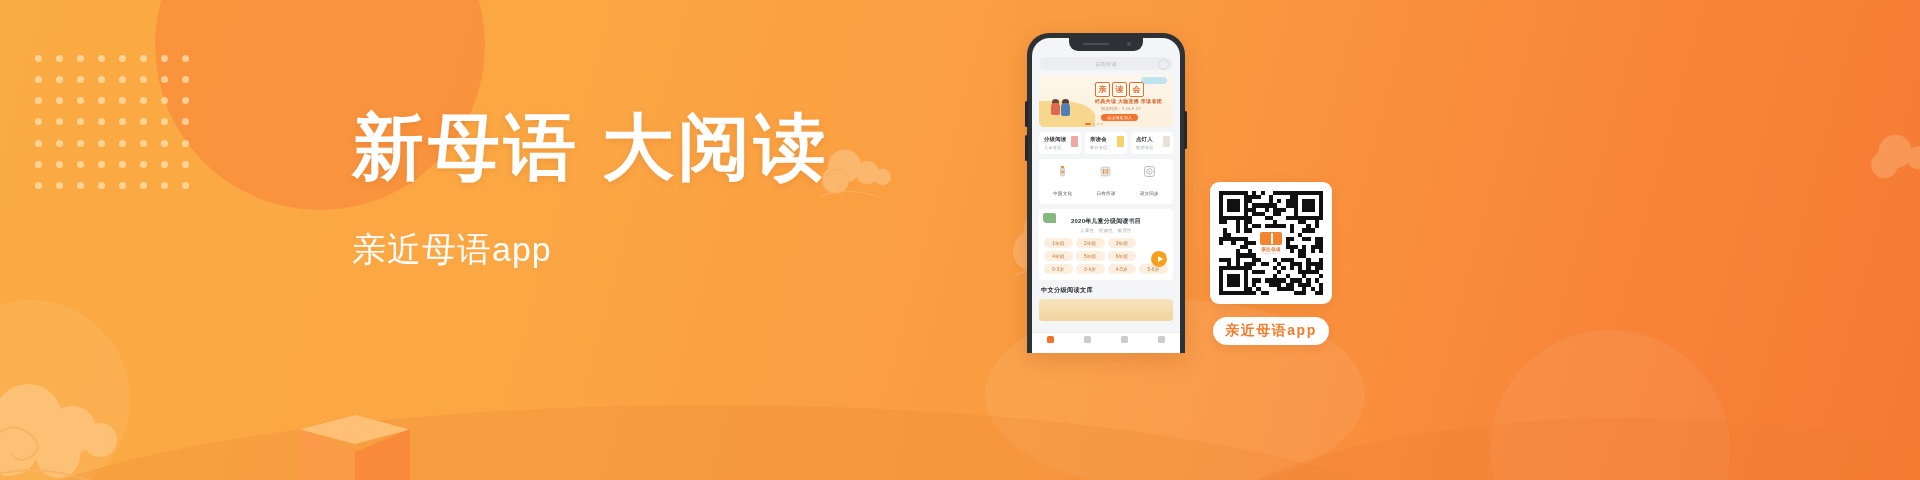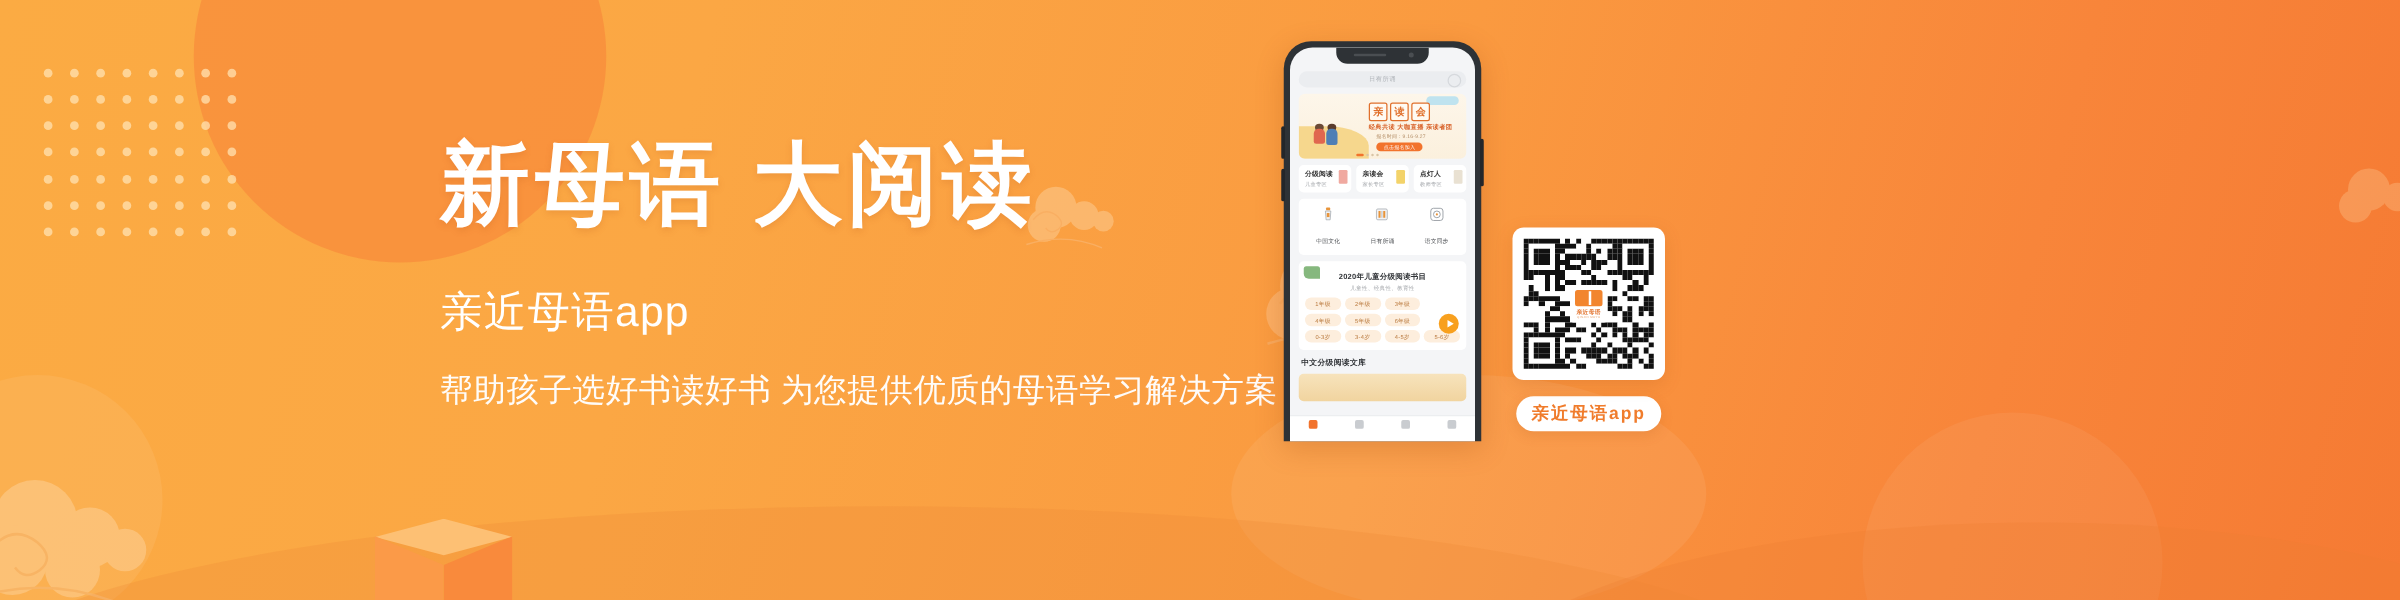--- a/index.html
+++ b/index.html
@@ -300,21 +300,20 @@
     <g fill="#fbbf86">
         <circle cx="42" cy="36" r="28"></circle>
         <circle cx="80" cy="46" r="19"></circle>
         <circle cx="24" cy="58" r="22"></circle>
       </g>
   </svg>
 
   <div class="copy">
     <h1 class="headline">新母语 大阅读</h1>
     <div class="subtitle">亲近母语app</div>
-    <div class="tagline">帮助孩子选好书读好书 为您提供优质的母语学习解决方案</div>
   </div>
 
   <div class="phone">
     <div class="btn-l"></div>
     <div class="btn-l2"></div>
     <div class="btn-r"></div>
 
     <div class="screen">
       <div class="notch">
         <div class="sp"></div>

